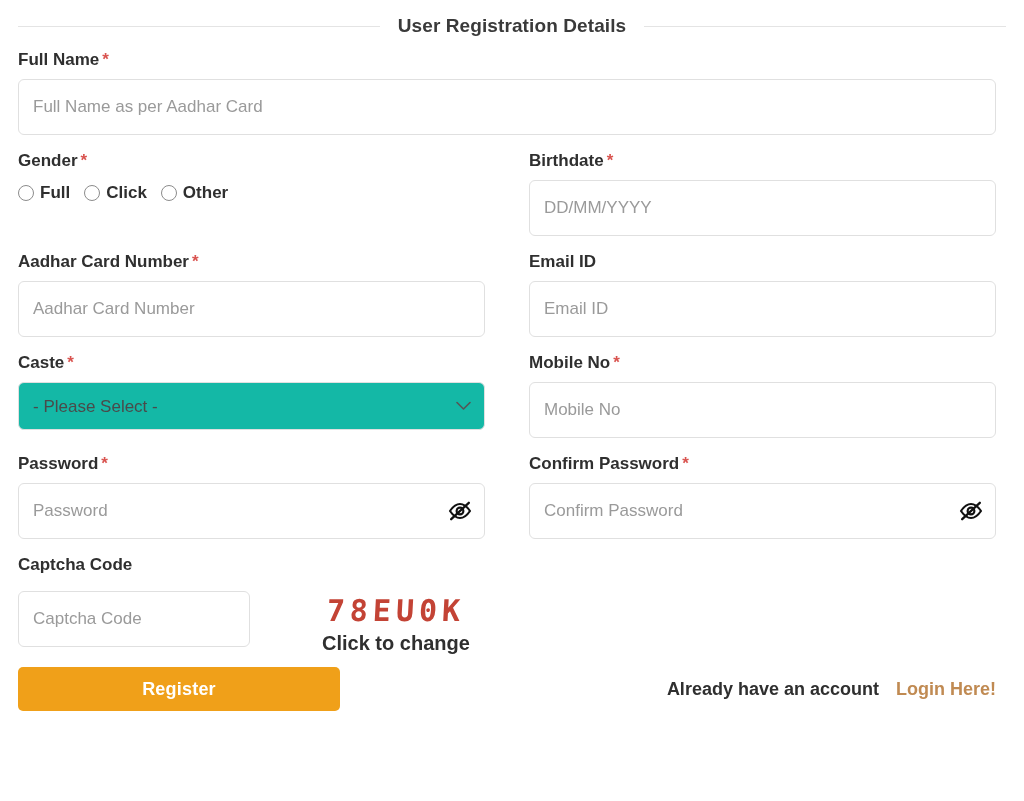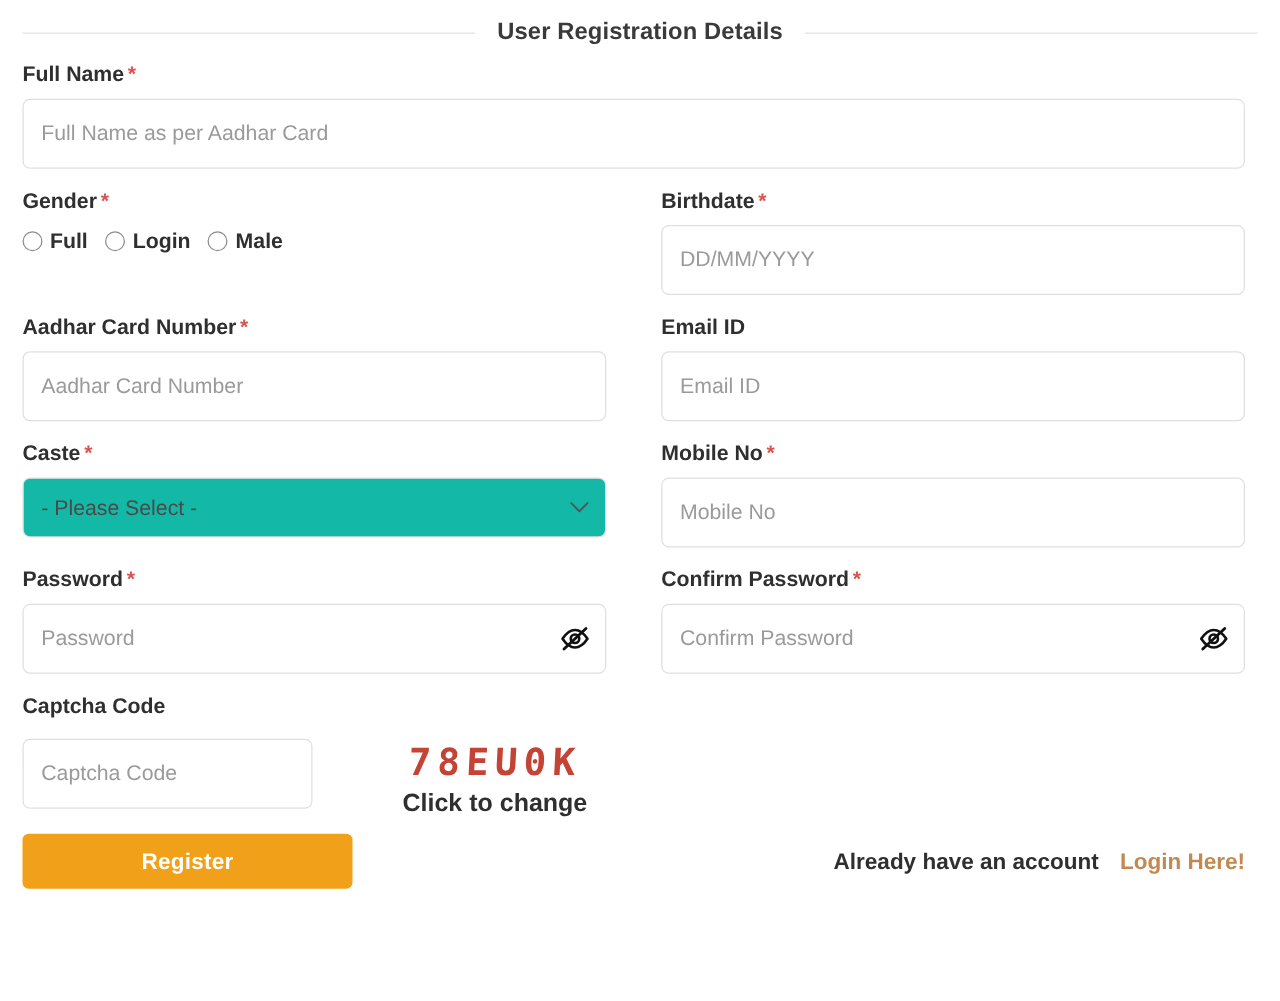--- a/index.html
+++ b/index.html
@@ -212,21 +212,21 @@
     line-height: 20px;
   }
 
   
   .footer-row {
     display: flex;
     align-items: center;
     margin-top: 14px;
   }
   .register-btn {
-    width: 264px;
+    width: 322px;
     height: 44px;
     background: #f0a019;
     color: #ffffff;
     border: none;
     border-radius: 5px;
     font-family: "Liberation Sans", sans-serif;
     font-size: 18px;
     font-weight: 700;
     cursor: pointer;
     letter-spacing: 0.2px;
@@ -274,25 +274,25 @@
       <div class="field-label">
         <span>Gender</span><span class="req">*</span>
       </div>
       <div class="radio-group">
         <label class="radio-opt">
           <span class="radio-dot"></span>
           <span class="radio-label">Full</span>
         </label>
         <label class="radio-opt">
           <span class="radio-dot"></span>
-          <span class="radio-label">Login</span>
+          <span class="radio-label">Click</span>
         </label>
         <label class="radio-opt">
           <span class="radio-dot"></span>
-          <span class="radio-label">Male</span>
+          <span class="radio-label">Other</span>
         </label>
       </div>
     </div>
 
     <div class="col">
       <div class="field-label">
         <span>Birthdate</span><span class="req">*</span>
       </div>
       <div class="input-wrap">
         <input class="text-input" type="text" placeholder="DD/MM/YYYY" style="">

